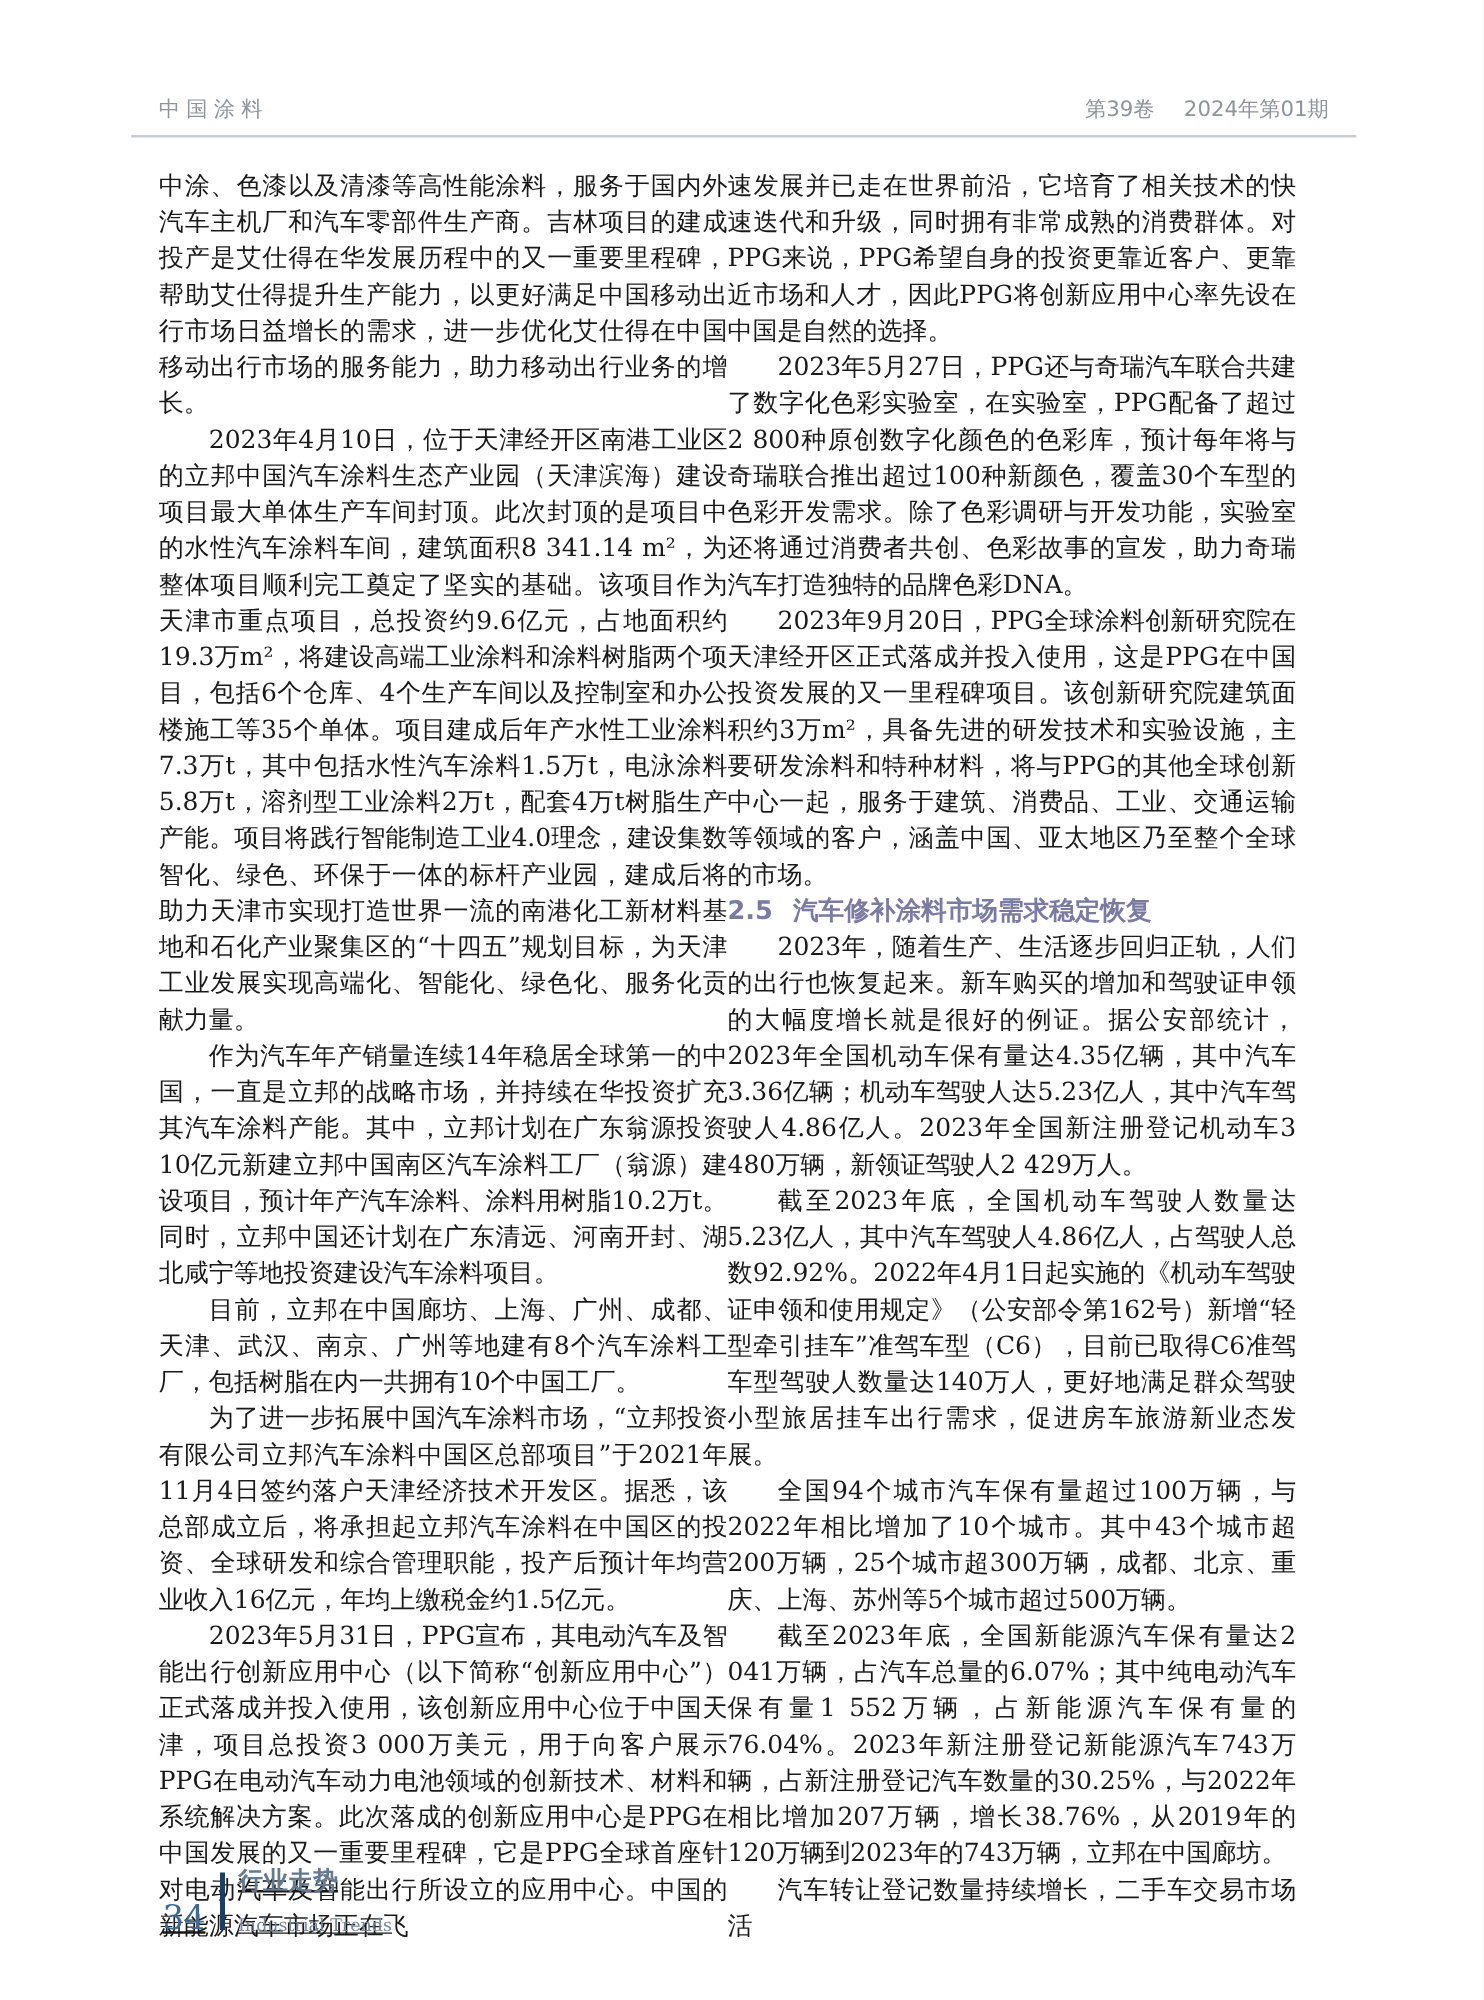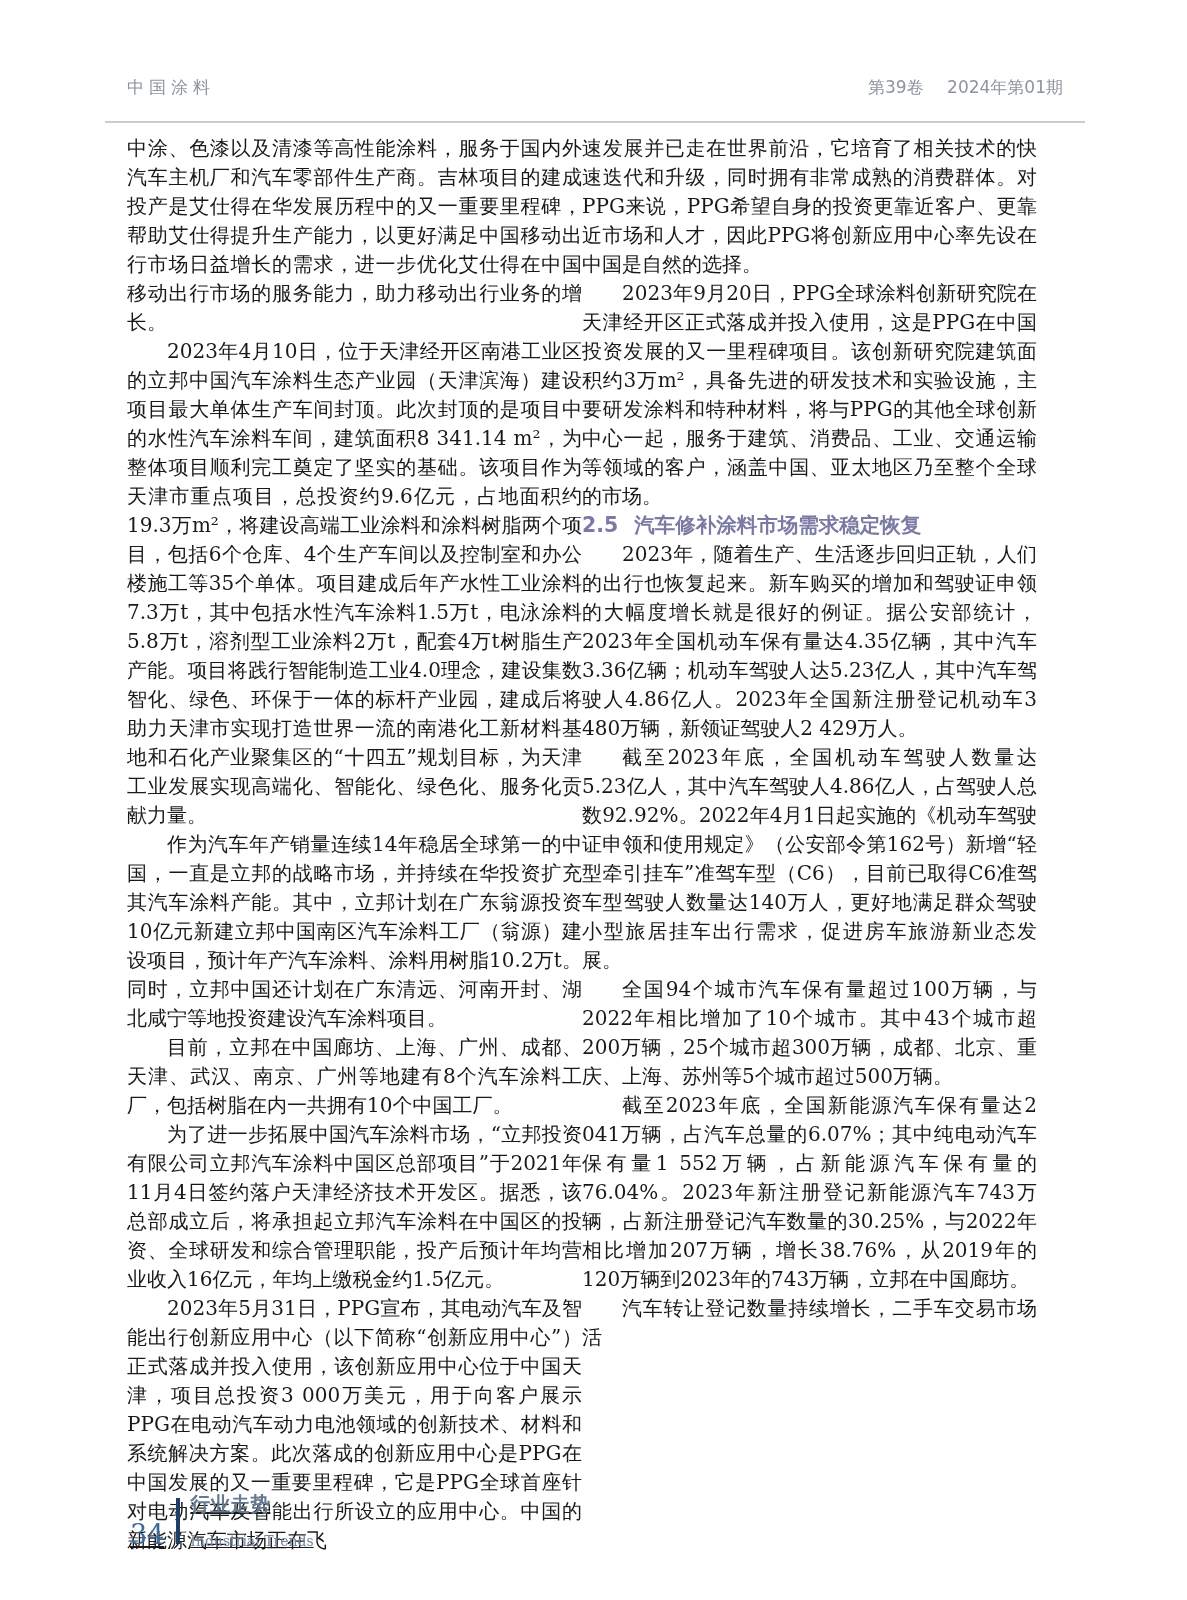--- a/index.html
+++ b/index.html
@@ -9,21 +9,21 @@
     margin:0 auto;
     background:#ffffff;
     font-family:"DejaVu Serif","Liberation Serif",serif;
     color:#191919;
     overflow:hidden;
   }
   .header{
     position:absolute;
     top:76px;left:105px;right:102px;
     display:flex;justify-content:space-between;align-items:flex-end;
-    padding:0 22px 22px 22px;
+    padding:0 22px 9px 22px;
     border-bottom:2px solid #c9cdd2;
     font-family:"DejaVu Sans","Liberation Sans",sans-serif;
     color:#8e949c;
     font-size:17px;
   }
   .journal{letter-spacing:5px;}
   .issue span{margin-left:18px;}
   .issue span:first-child{margin-left:0;}
   .columns{
     position:absolute;
@@ -93,20 +93,21 @@
     <div class="col" id="col-left">
         <p class="para">中涂、色漆以及清漆等高性能涂料，服务于国内外汽车主机厂和汽车零部件生产商。吉林项目的建成投产是艾仕得在华发展历程中的又一重要里程碑，帮助艾仕得提升生产能力，以更好满足中国移动出行市场日益增长的需求，进一步优化艾仕得在中国移动出行市场的服务能力，助力移动出行业务的增长。</p>
         <p class="para indent">2023年4月10日，位于天津经开区南港工业区的立邦中国汽车涂料生态产业园（天津滨海）建设项目最大单体生产车间封顶。此次封顶的是项目中的水性汽车涂料车间，建筑面积8 341.14 m²，为整体项目顺利完工奠定了坚实的基础。该项目作为天津市重点项目，总投资约9.6亿元，占地面积约19.3万m²，将建设高端工业涂料和涂料树脂两个项目，包括6个仓库、4个生产车间以及控制室和办公楼施工等35个单体。项目建成后年产水性工业涂料7.3万t，其中包括水性汽车涂料1.5万t，电泳涂料5.8万t，溶剂型工业涂料2万t，配套4万t树脂生产产能。项目将践行智能制造工业4.0理念，建设集数智化、绿色、环保于一体的标杆产业园，建成后将助力天津市实现打造世界一流的南港化工新材料基地和石化产业聚集区的“十四五”规划目标，为天津工业发展实现高端化、智能化、绿色化、服务化贡献力量。</p>
         <p class="para indent">作为汽车年产销量连续14年稳居全球第一的中国，一直是立邦的战略市场，并持续在华投资扩充其汽车涂料产能。其中，立邦计划在广东翁源投资10亿元新建立邦中国南区汽车涂料工厂（翁源）建设项目，预计年产汽车涂料、涂料用树脂10.2万t。同时，立邦中国还计划在广东清远、河南开封、湖北咸宁等地投资建设汽车涂料项目。</p>
         <p class="para indent">目前，立邦在中国廊坊、上海、广州、成都、天津、武汉、南京、广州等地建有8个汽车涂料工厂，包括树脂在内一共拥有10个中国工厂。</p>
         <p class="para indent">为了进一步拓展中国汽车涂料市场，“立邦投资有限公司立邦汽车涂料中国区总部项目”于2021年11月4日签约落户天津经济技术开发区。据悉，该总部成立后，将承担起立邦汽车涂料在中国区的投资、全球研发和综合管理职能，投产后预计年均营业收入16亿元，年均上缴税金约1.5亿元。</p>
         <p class="para indent">2023年5月31日，PPG宣布，其电动汽车及智能出行创新应用中心（以下简称“创新应用中心”）正式落成并投入使用，该创新应用中心位于中国天津，项目总投资3 000万美元，用于向客户展示PPG在电动汽车动力电池领域的创新技术、材料和系统解决方案。此次落成的创新应用中心是PPG在中国发展的又一重要里程碑，它是PPG全球首座针对电动汽车及智能出行所设立的应用中心。中国的新能源汽车市场正在飞</p>
       </div>
     <div class="col" id="col-right">
         <p class="para">速发展并已走在世界前沿，它培育了相关技术的快速迭代和升级，同时拥有非常成熟的消费群体。对PPG来说，PPG希望自身的投资更靠近客户、更靠近市场和人才，因此PPG将创新应用中心率先设在中国是自然的选择。</p>
+        <p class="para indent">2023年5月27日，PPG还与奇瑞汽车联合共建了数字化色彩实验室，在实验室，PPG配备了超过2 800种原创数字化颜色的色彩库，预计每年将与奇瑞联合推出超过100种新颜色，覆盖30个车型的色彩开发需求。除了色彩调研与开发功能，实验室还将通过消费者共创、色彩故事的宣发，助力奇瑞汽车打造独特的品牌色彩DNA。</p>
         <p class="para indent">2023年9月20日，PPG全球涂料创新研究院在天津经开区正式落成并投入使用，这是PPG在中国投资发展的又一里程碑项目。该创新研究院建筑面积约3万m²，具备先进的研发技术和实验设施，主要研发涂料和特种材料，将与PPG的其他全球创新中心一起，服务于建筑、消费品、工业、交通运输等领域的客户，涵盖中国、亚太地区乃至整个全球的市场。</p>
         <h3 class="sec-heading"><span class="sec-num">2.5</span><span>汽车修补涂料市场需求稳定恢复</span></h3>
         <p class="para indent">2023年，随着生产、生活逐步回归正轨，人们的出行也恢复起来。新车购买的增加和驾驶证申领的大幅度增长就是很好的例证。据公安部统计，2023年全国机动车保有量达4.35亿辆，其中汽车3.36亿辆；机动车驾驶人达5.23亿人，其中汽车驾驶人4.86亿人。2023年全国新注册登记机动车3 480万辆，新领证驾驶人2 429万人。</p>
         <p class="para indent">截至2023年底，全国机动车驾驶人数量达5.23亿人，其中汽车驾驶人4.86亿人，占驾驶人总数92.92%。2022年4月1日起实施的《机动车驾驶证申领和使用规定》（公安部令第162号）新增“轻型牵引挂车”准驾车型（C6），目前已取得C6准驾车型驾驶人数量达140万人，更好地满足群众驾驶小型旅居挂车出行需求，促进房车旅游新业态发展。</p>
         <p class="para indent">全国94个城市汽车保有量超过100万辆，与2022年相比增加了10个城市。其中43个城市超200万辆，25个城市超300万辆，成都、北京、重庆、上海、苏州等5个城市超过500万辆。</p>
         <p class="para indent">截至2023年底，全国新能源汽车保有量达2 041万辆，占汽车总量的6.07%；其中纯电动汽车保有量1 552万辆，占新能源汽车保有量的76.04%。2023年新注册登记新能源汽车743万辆，占新注册登记汽车数量的30.25%，与2022年相比增加207万辆，增长38.76%，从2019年的120万辆到2023年的743万辆，立邦在中国廊坊。</p>
         <p class="para indent">汽车转让登记数量持续增长，二手车交易市场活</p>
       </div>
   </div>
 

